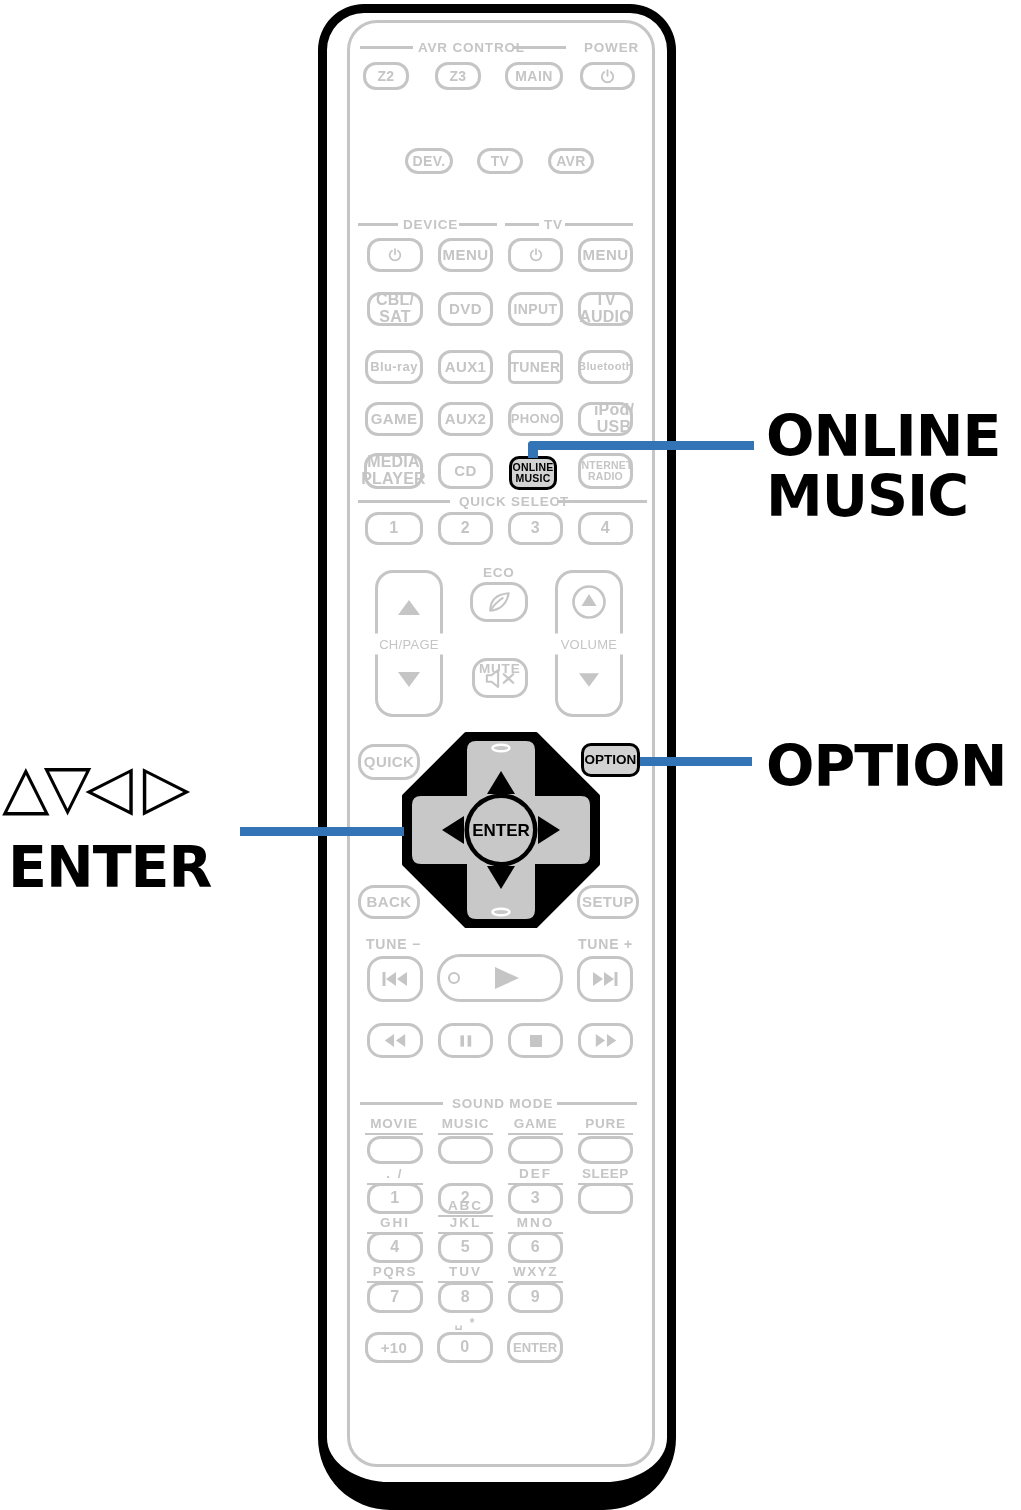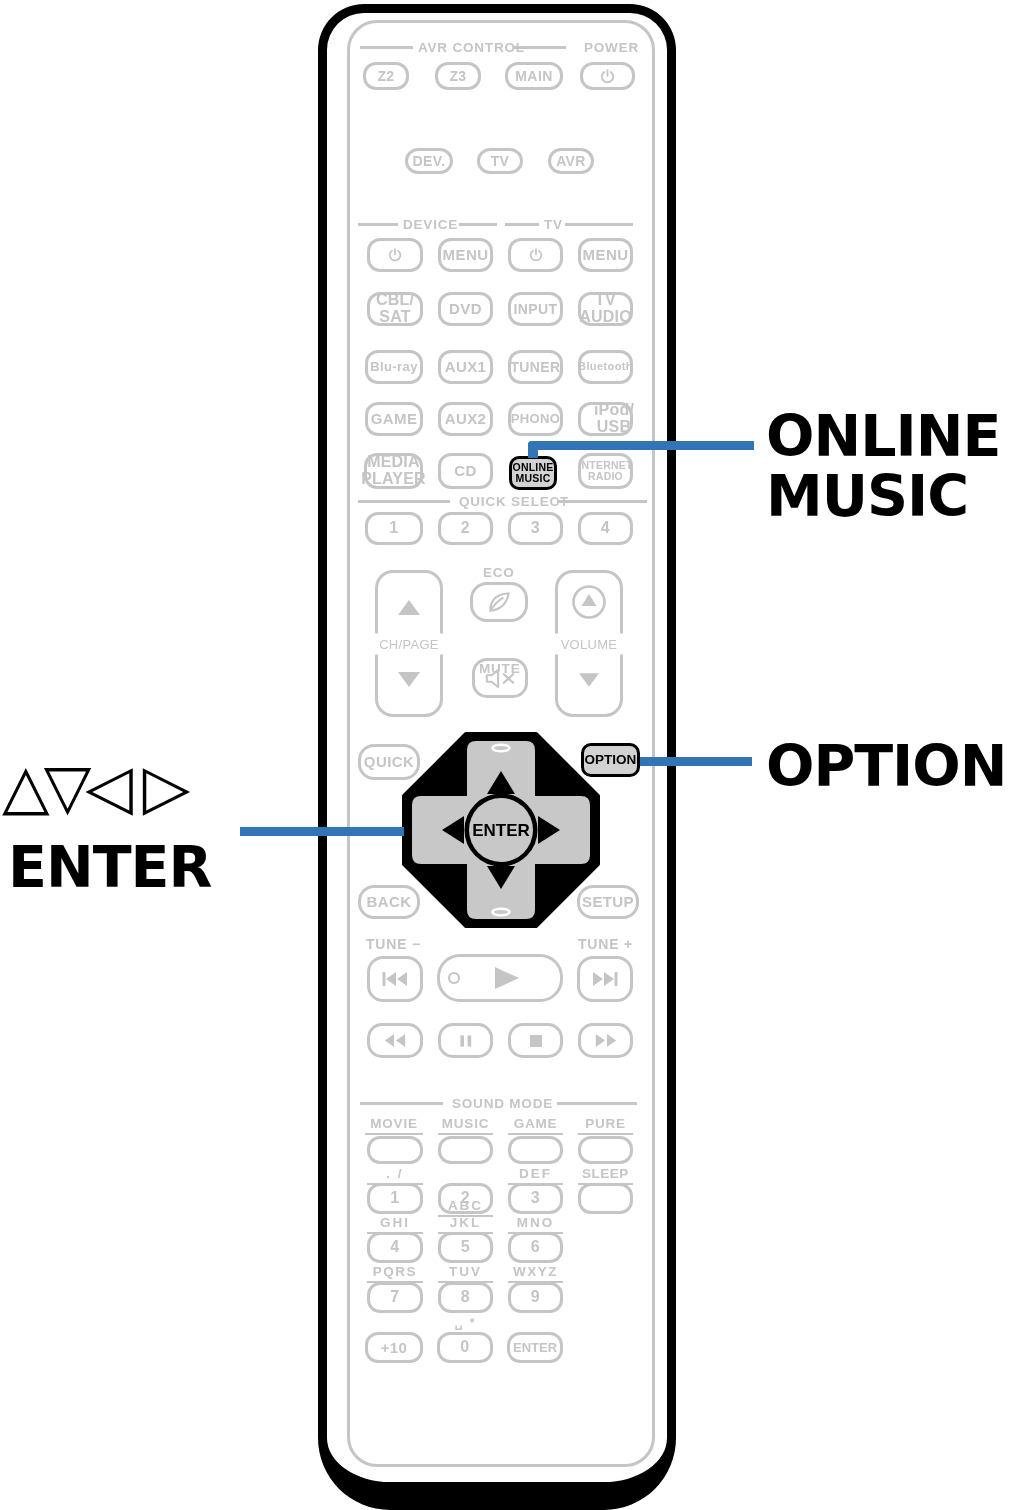--- a/index.html
+++ b/index.html
@@ -103,21 +103,21 @@
 </div>
 <div class="btn" style="left:438px;top:292px;width:55px;height:34px;">DVD</div>
 <div class="btn" style="left:508px;top:292px;width:55px;height:34px;font-size:14px;">INPUT</div>
 <div class="btn two" style="left:578px;top:292px;width:55px;height:34px;">
   <span>TV</span>
   <span>AUDIO</span>
 </div>
 
 <div class="btn" style="left:365px;top:350px;width:58px;height:34px;font-size:13px;">Blu-ray</div>
 <div class="btn" style="left:438px;top:350px;width:55px;height:34px;">AUX1</div>
-<div class="btn" style="left:508px;top:350px;width:55px;height:34px;font-size:14px;">TUNER</div>
+<div class="btn" style="left:508px;top:350px;width:55px;height:34px;font-size:14px;border-radius:6px;">TUNER</div>
 <div class="btn" style="left:578px;top:350px;width:55px;height:34px;font-size:11px;">Bluetooth</div>
 
 <div class="btn" style="left:365px;top:402px;width:58px;height:34px;">GAME</div>
 <div class="btn" style="left:438px;top:402px;width:55px;height:34px;">AUX2</div>
 <div class="btn" style="left:508px;top:402px;width:55px;height:34px;font-size:13px;">PHONO</div>
 <div class="btn two" style="left:578px;top:402px;width:55px;height:34px;padding-left:17px;">
   <span>iPod/</span>
   <span>USB</span>
 </div>
 

